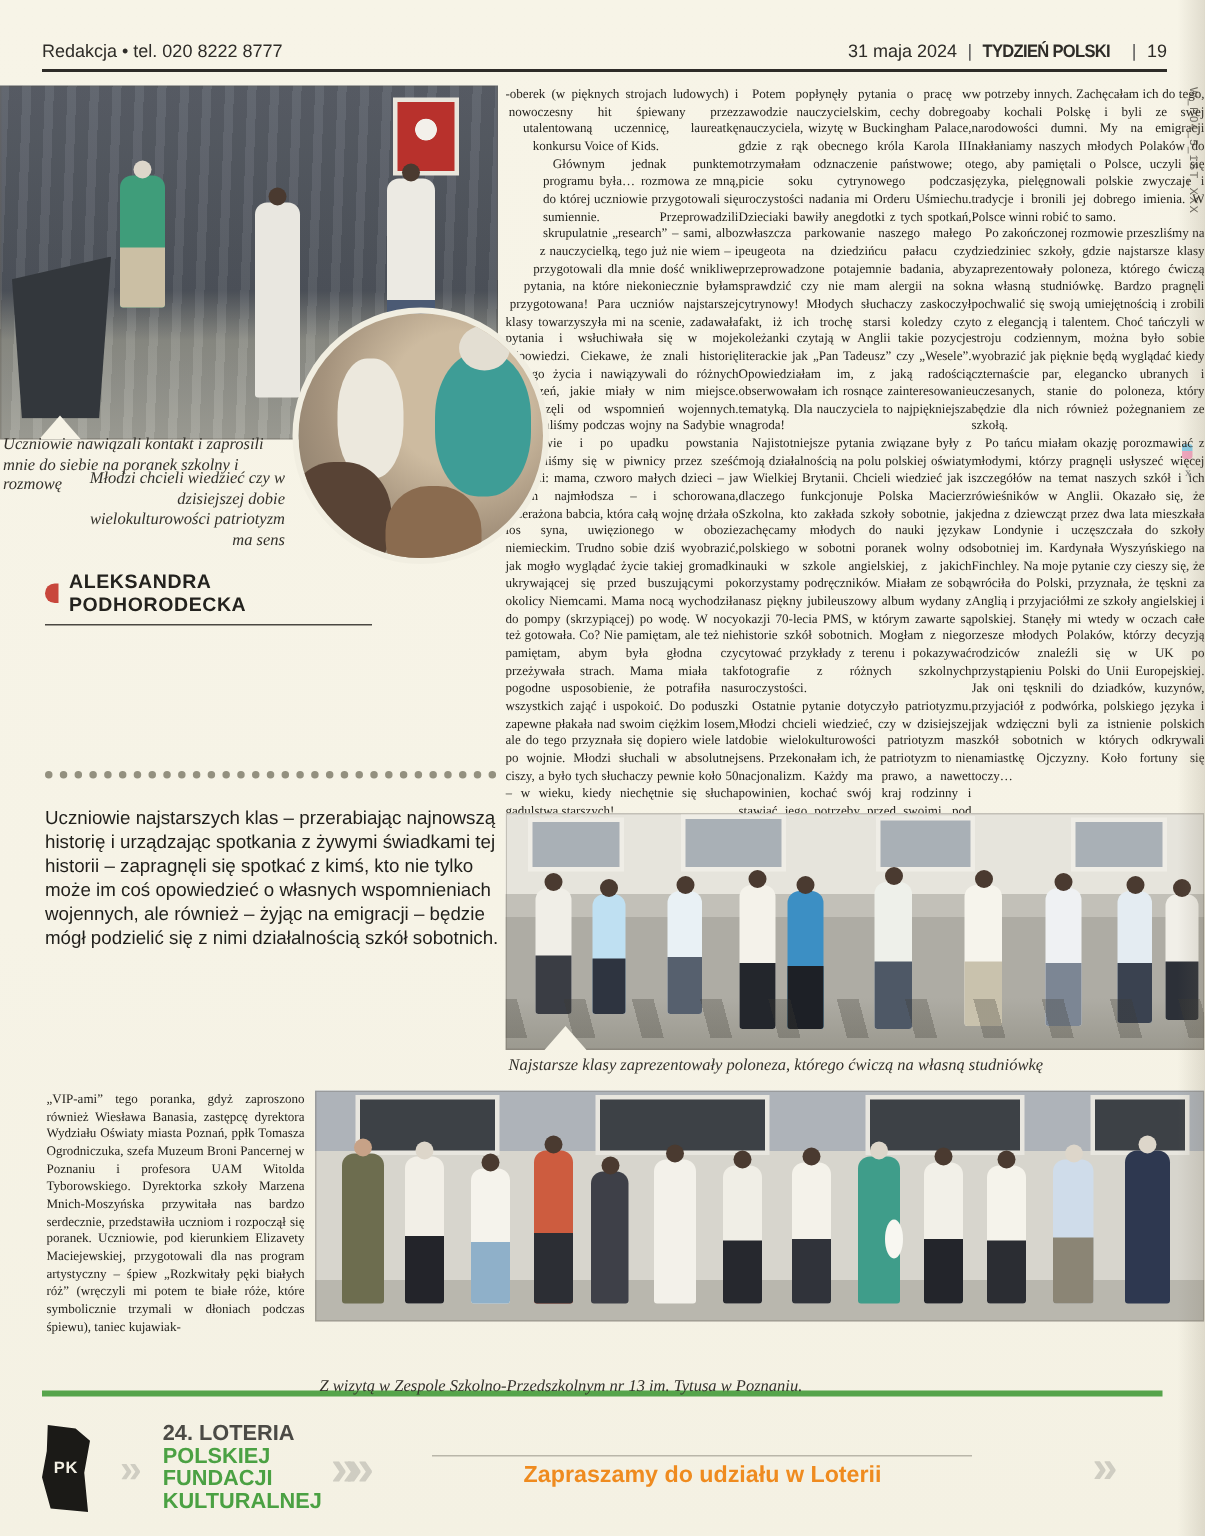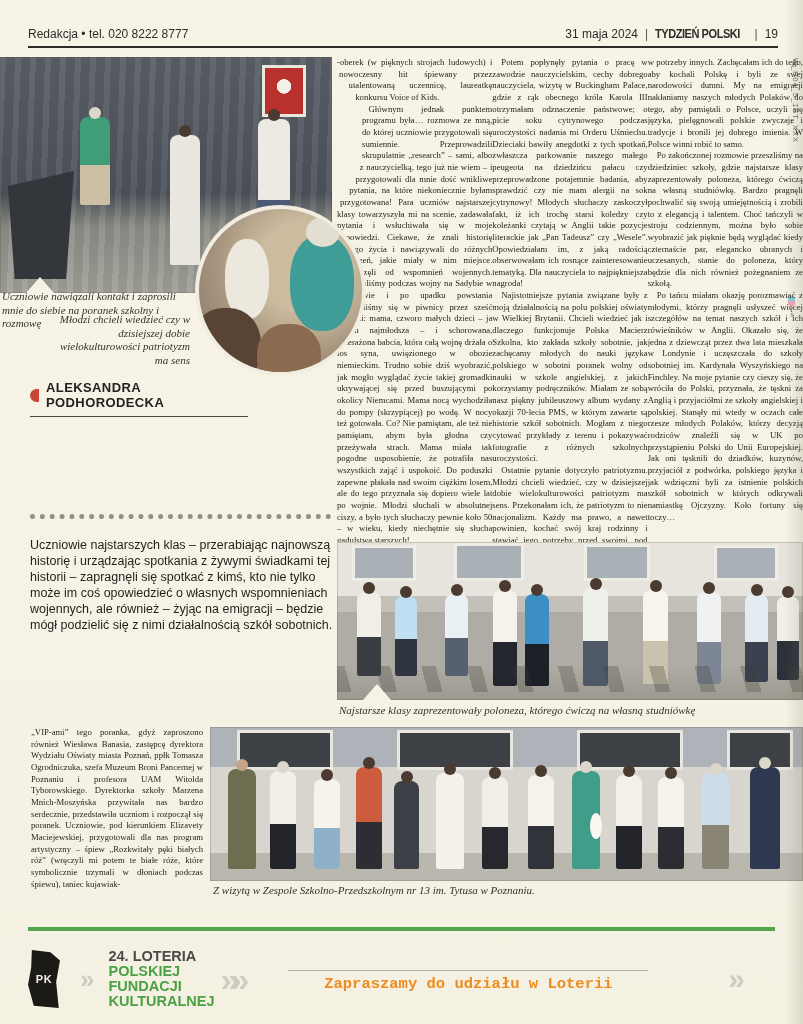--- a/index.html
+++ b/index.html
@@ -93,21 +93,21 @@
   .chev{color:#cfcdc2;font-weight:bold;line-height:1;}
   .chev.s1{font-size:26px;margin:0 14px 0 20px;}
   .chev.s2{font-size:34px;letter-spacing:-9px;margin:0 26px 0 6px;padding-right:12px;}
   .chev.s3{font-size:30px;margin-left:auto;margin-right:30px;}
   .loteria{line-height:15px;font-weight:bold;font-size:14.5px;}
   .loteria .l1{color:#4b4a45;}
   .loteria .lg{color:#4ba143;}
   .bannercenter{text-align:center;margin-left:10px;}
   .bannercenter .big{font-size:26px;font-weight:bold;color:#3c3b36;letter-spacing:-.5px;}
   .bannercenter .rule{width:360px;height:1px;background:#b9b6a9;margin:5px auto 4px;}
-  .bannercenter .sub{font-size:15.5px;font-weight:bold;color:#ef8b1f;font-family:Liberation Mono, monospace;}
+  .bannercenter .sub{font-size:15.5px;font-weight:bold;color:#ef8b1f;}
 </style>
 </head>
 <body>
 
 <div class="page">
 
   <div class="hdr">
     <span>Redakcja  •  tel. 020 8222 8777</span>
     <span class="right">
       <span>31 maja 2024</span>
@@ -250,21 +250,21 @@
       </i>
     <i class="fig dkhead" style="left:448px;top:50px;width:26px;height:92px;background:#f5f3eb;">
         <span class="pants" style="background:#2b2d33;"></span>
       </i>
     <i class="fig gryhead" style="left:492px;top:46px;width:27px;height:96px;background:#cfdcea;">
         <span class="pants" style="background:#8b8575;"></span>
       </i>
     <i class="fig gryhead" style="left:540px;top:40px;width:30px;height:102px;background:#2e3850;"></i>
     <div style="position:absolute;left:380px;top:86px;width:12px;height:26px;background:#f8f7f1;border-radius:50%;"></div>
   </div>
-  <div class="cap" style="left:213px;top:884px;width:560px;">Z wizytą w Zespole Szkolno-Przedszkolnym nr 13 im. Tytusa w Poznaniu.</div>
+  <div class="cap" style="left:213px;top:918px;width:560px;">Z wizytą w Zespole Szkolno-Przedszkolnym nr 13 im. Tytusa w Poznaniu.</div>
 
   <div class="greenrule"></div>
   <div class="banner">
     <div class="pfklogo">PK</div>
     <span class="chev s1">»</span>
     <div class="loteria">
       <div class="l1">24. LOTERIA</div>
       <div class="lg">POLSKIEJ</div>
       <div class="lg">FUNDACJI</div>
       <div class="lg">KULTURALNEJ</div>

